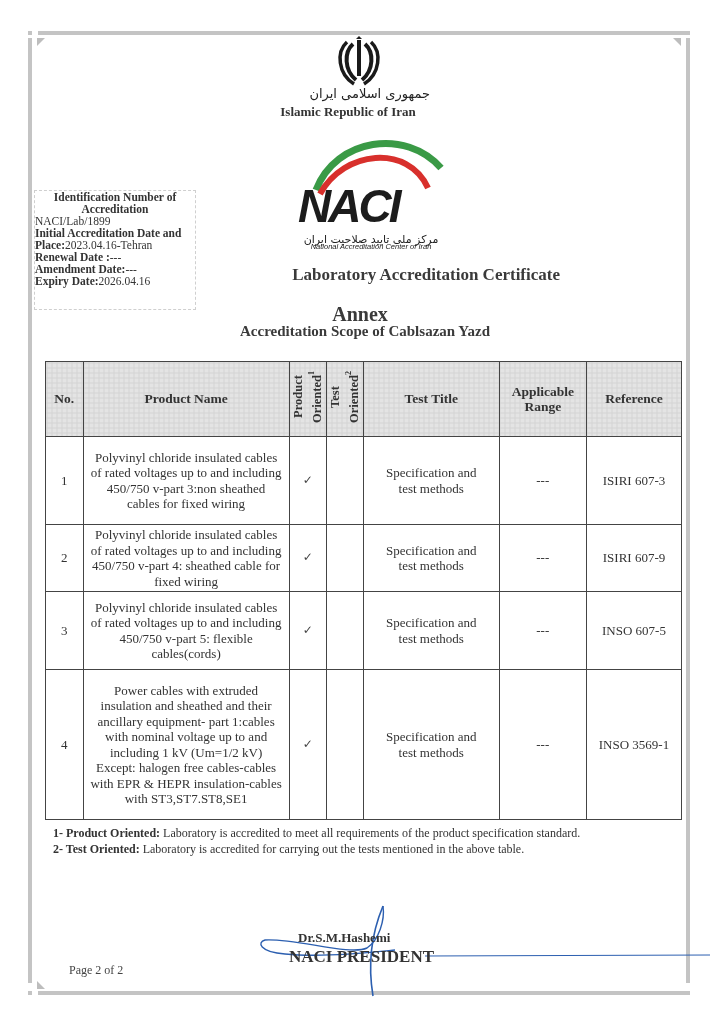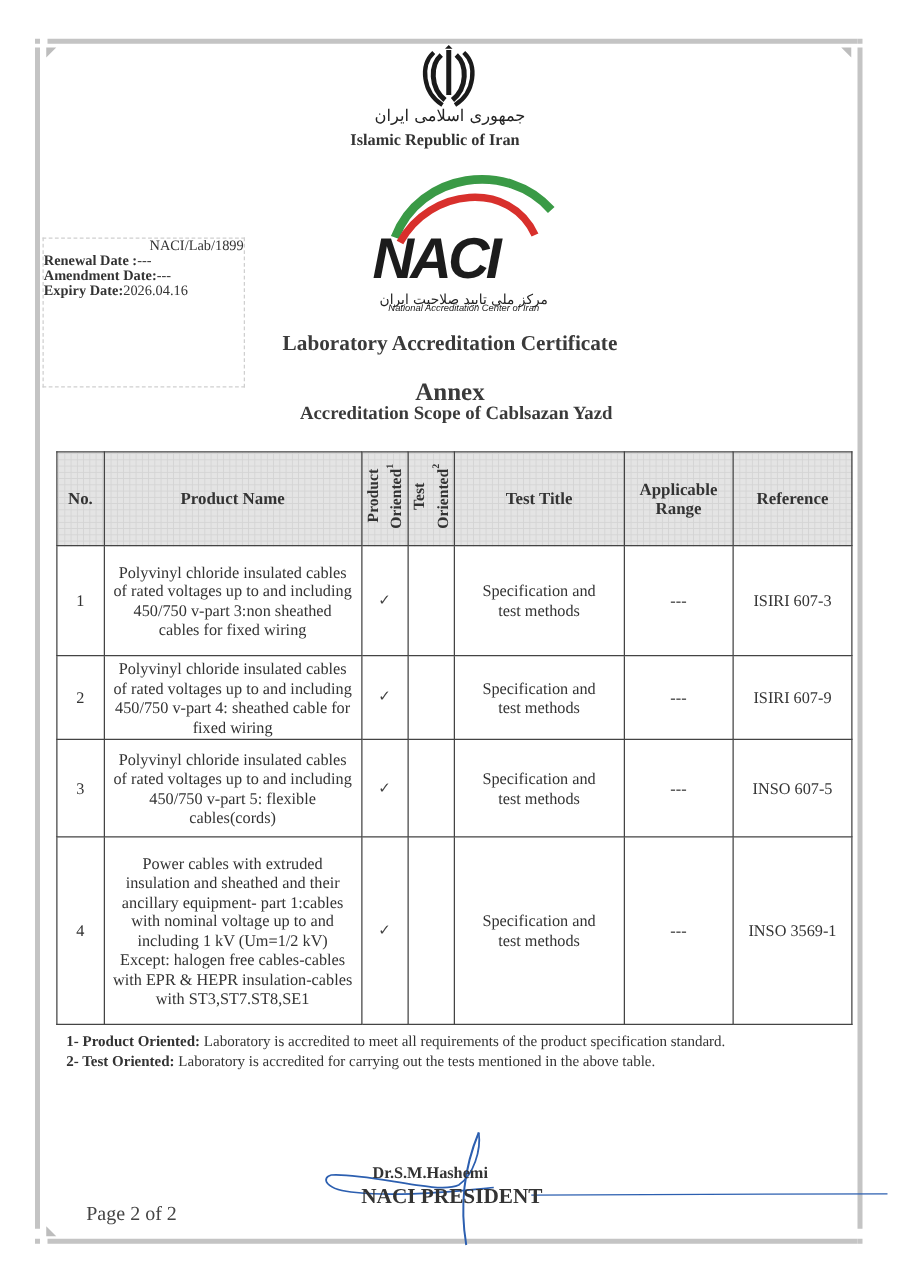--- a/index.html
+++ b/index.html
@@ -8,34 +8,34 @@
     font-family:"Liberation Serif", "DejaVu Serif", serif; color:#2a2a2a;
   }
   .frame-top { position:absolute; left:38px; top:31px; width:648px; height:4px; background:#c4c4c4; }
   .frame-bottom { position:absolute; left:38px; top:991px; width:648px; height:4px; background:#c4c4c4; }
   .frame-left { position:absolute; left:28px; top:38px; width:4px; height:945px; background:#c4c4c4; }
   .frame-right { position:absolute; left:686px; top:38px; width:4px; height:945px; background:#c4c4c4; }
   .corner-dot { position:absolute; width:4px; height:4px; background:#c4c4c4; }
   .corner-tri { position:absolute; width:0; height:0; }
 
   .emblem { position:absolute; left:336px; top:36px; width:46px; height:52px; }
-  .fa-title { position:absolute; left:290px; top:86px; width:140px; text-align:center; font-size:13px; color:#222; font-family:"DejaVu Sans", sans-serif; direction:rtl; }
+  .fa-title { position:absolute; left:290px; top:86px; width:140px; font-size:13px; color:#222; font-family:"DejaVu Sans", sans-serif; direction:rtl; }
   .en-title { position:absolute; left:258px; top:104px; width:180px; text-align:center; font-size:13px; font-weight:bold; color:#333; }
 
   .naci-logo { position:absolute; left:296px; top:128px; width:150px; height:120px; }
   .naci-sub { position:absolute; left:296px; top:207px; width:150px; text-align:center; font-family:"Liberation Sans", sans-serif; font-size:7.5px; font-style:italic; color:#222;margin-top:35px; }
   .naci-fa { position:absolute; left:296px; top:233px; width:150px; text-align:center; font-family:"DejaVu Sans", sans-serif; font-size:11px; color:#222; direction:rtl; }
 
   .id-box { position:absolute; left:34px; top:190px; width:160px; height:118px; border:1px dashed #cfcfcf; font-size:11.5px; line-height:12px; color:#333; }
   .id-box .c { text-align:center; font-weight:bold; }
-  .id-box .cn { text-align:right; }
+  .id-box .cn { text-align:left; }
   .id-box .b { font-weight:bold; }
   .id-box .r { font-weight:normal; }
 
-  .cert-title { position:absolute; left:160px; top:265px; width:400px; text-align:center; font-size:17px; font-weight:bold; color:#3a3a3a; }
+  .cert-title { position:absolute; left:160px; top:265px; width:400px; text-align:right; font-size:17px; font-weight:bold; color:#3a3a3a; }
   .annex { position:absolute; left:260px; top:303px; width:200px; text-align:center; font-size:20px; font-weight:bold; color:#3a3a3a; }
   .scope { position:absolute; left:160px; top:323px; width:410px; text-align:center; font-size:15px; font-weight:bold; color:#3a3a3a; }
 
   table.scope-table { position:absolute; left:45px; top:361px; width:637px; border-collapse:collapse; font-size:13px; color:#333; }
   table.scope-table td, table.scope-table th { border:1.2px solid #444; text-align:center; vertical-align:middle; padding:0 2px; line-height:15.5px; }
   table.scope-table thead th {
     height:74px; font-weight:bold; font-size:13.5px;
     background-color:#e4e4e4;
     background-image: linear-gradient(#d4d4d4 1px, transparent 1px), linear-gradient(90deg, #d4d4d4 1px, transparent 1px);
     background-size:5px 5px;
@@ -43,21 +43,21 @@
   .vert { writing-mode:vertical-rl; transform:rotate(180deg); display:inline-block; font-size:12.5px; line-height:13px; white-space:nowrap; }
   .vert sup { font-size:8px; }
   .check { font-family:"DejaVu Sans", sans-serif; font-size:12px; color:#444; }
 
   .footnote { position:absolute; left:53px; font-size:12px; color:#333; white-space:nowrap; }
   .footnote b { font-weight:bold; }
 
   .sig-name { position:absolute; left:298px; top:930px; font-size:13px; font-weight:bold; color:#333; }
   .sig-role { position:absolute; left:289px; top:947px; font-size:17px; font-weight:bold; color:#333; }
   .signature { position:absolute; left:255px; top:900px; width:460px; height:100px; }
-  .page-num { position:absolute; left:69px; top:963px; font-size:16px; color:#444; }
+  .page-num { position:absolute; left:69px; top:963px; font-size:12px; color:#444; }
 </style>
 </head>
 <body>
 
 <div class="frame-top"></div>
 <div class="frame-bottom"></div>
 <div class="frame-left"></div>
 <div class="frame-right"></div>
 <div class="corner-dot" style="left:28px;top:31px;"></div>
 <div class="corner-dot" style="left:686px;top:31px;"></div>
@@ -80,21 +80,23 @@
 
 <svg class="naci-logo" viewBox="0 0 150 120">
   <path d="M20 62 C40 10 110 0 145 40" stroke="#3a9a46" stroke-width="7" fill="none"></path>
   <path d="M24 66 C48 22 112 16 132 60" stroke="#d8302c" stroke-width="6" fill="none"></path>
   <text x="2" y="94" font-family="Liberation Sans, sans-serif" font-size="46" font-weight="bold" font-style="italic" fill="#1c1c1c" letter-spacing="-3">NACI</text>
 </svg>
 <div class="naci-sub">National Accreditation Center of Iran</div>
 <div class="naci-fa">مرکز ملی تایید صلاحیت ایران</div>
 
 <div class="id-box">
+  <div class="c">Identification Number of Accreditation</div>
   <div class="cn">NACI/Lab/1899</div>
+  <div><span class="b">Initial Accreditation Date and Place:</span><span class="r">2023.04.16-Tehran</span></div>
   <div><span class="b">Renewal Date :</span><span class="r">---</span></div>
   <div><span class="b">Amendment Date:</span><span class="r">---</span></div>
   <div><span class="b">Expiry Date:</span><span class="r">2026.04.16</span></div>
 </div>
 
 <div class="cert-title">Laboratory Accreditation Certificate</div>
 <div class="annex">Annex</div>
 <div class="scope">Accreditation Scope of Cablsazan Yazd</div>
 
 <table class="scope-table">

